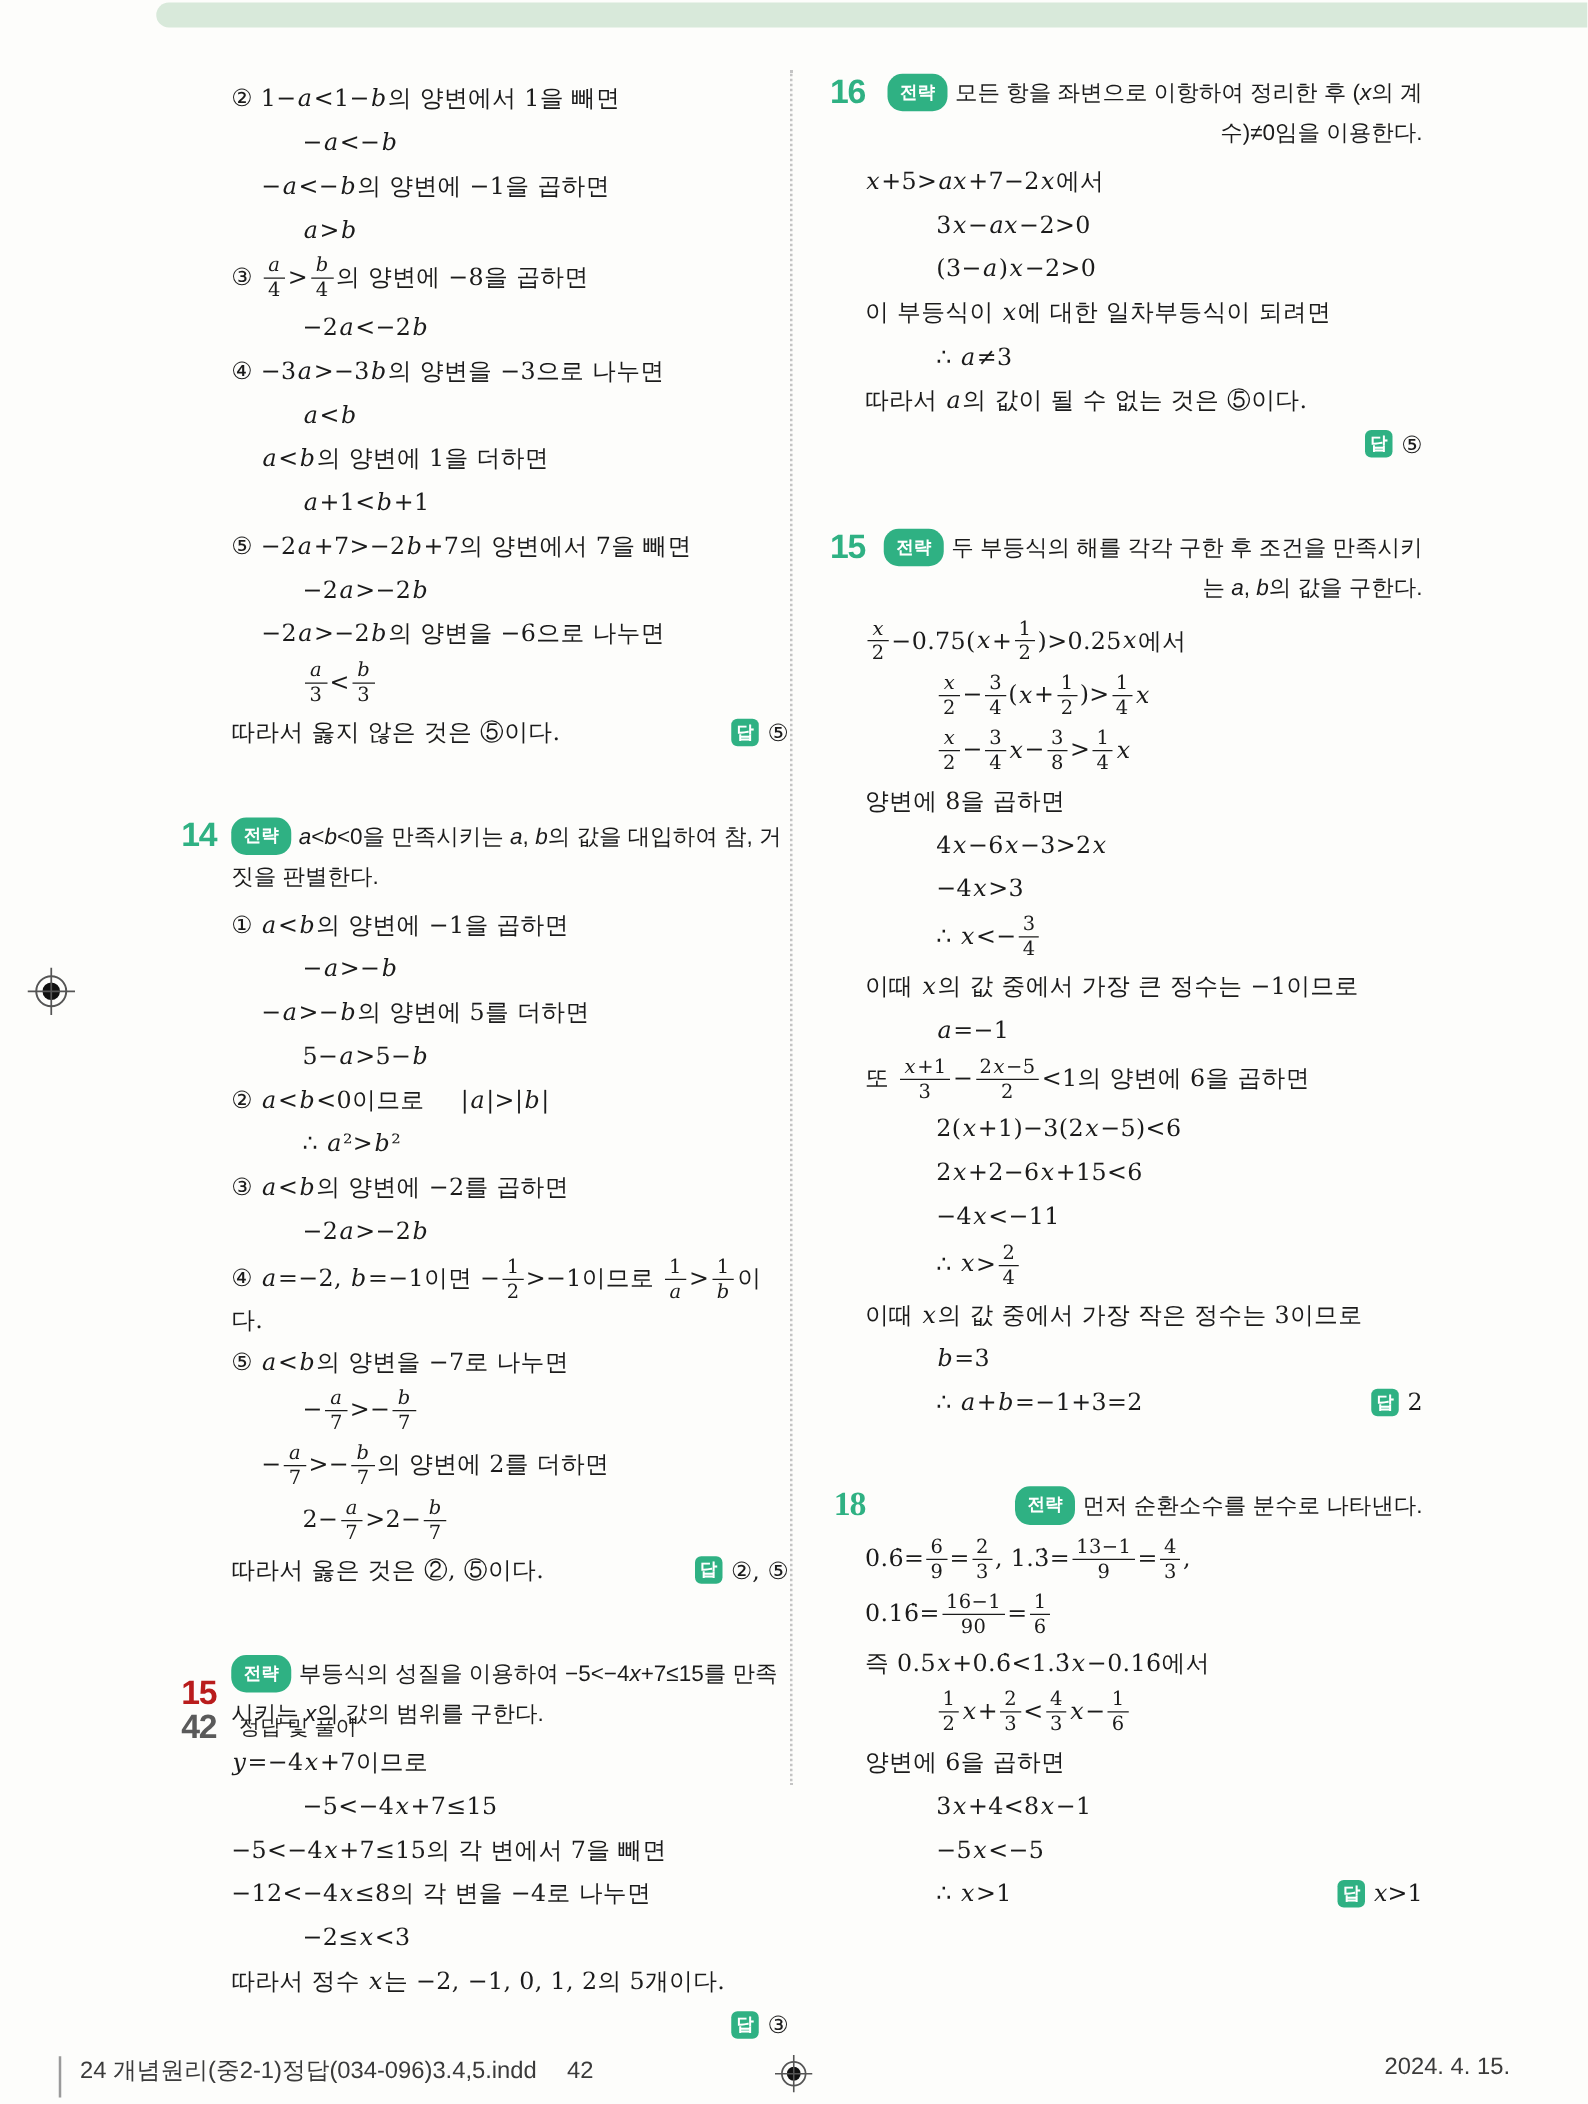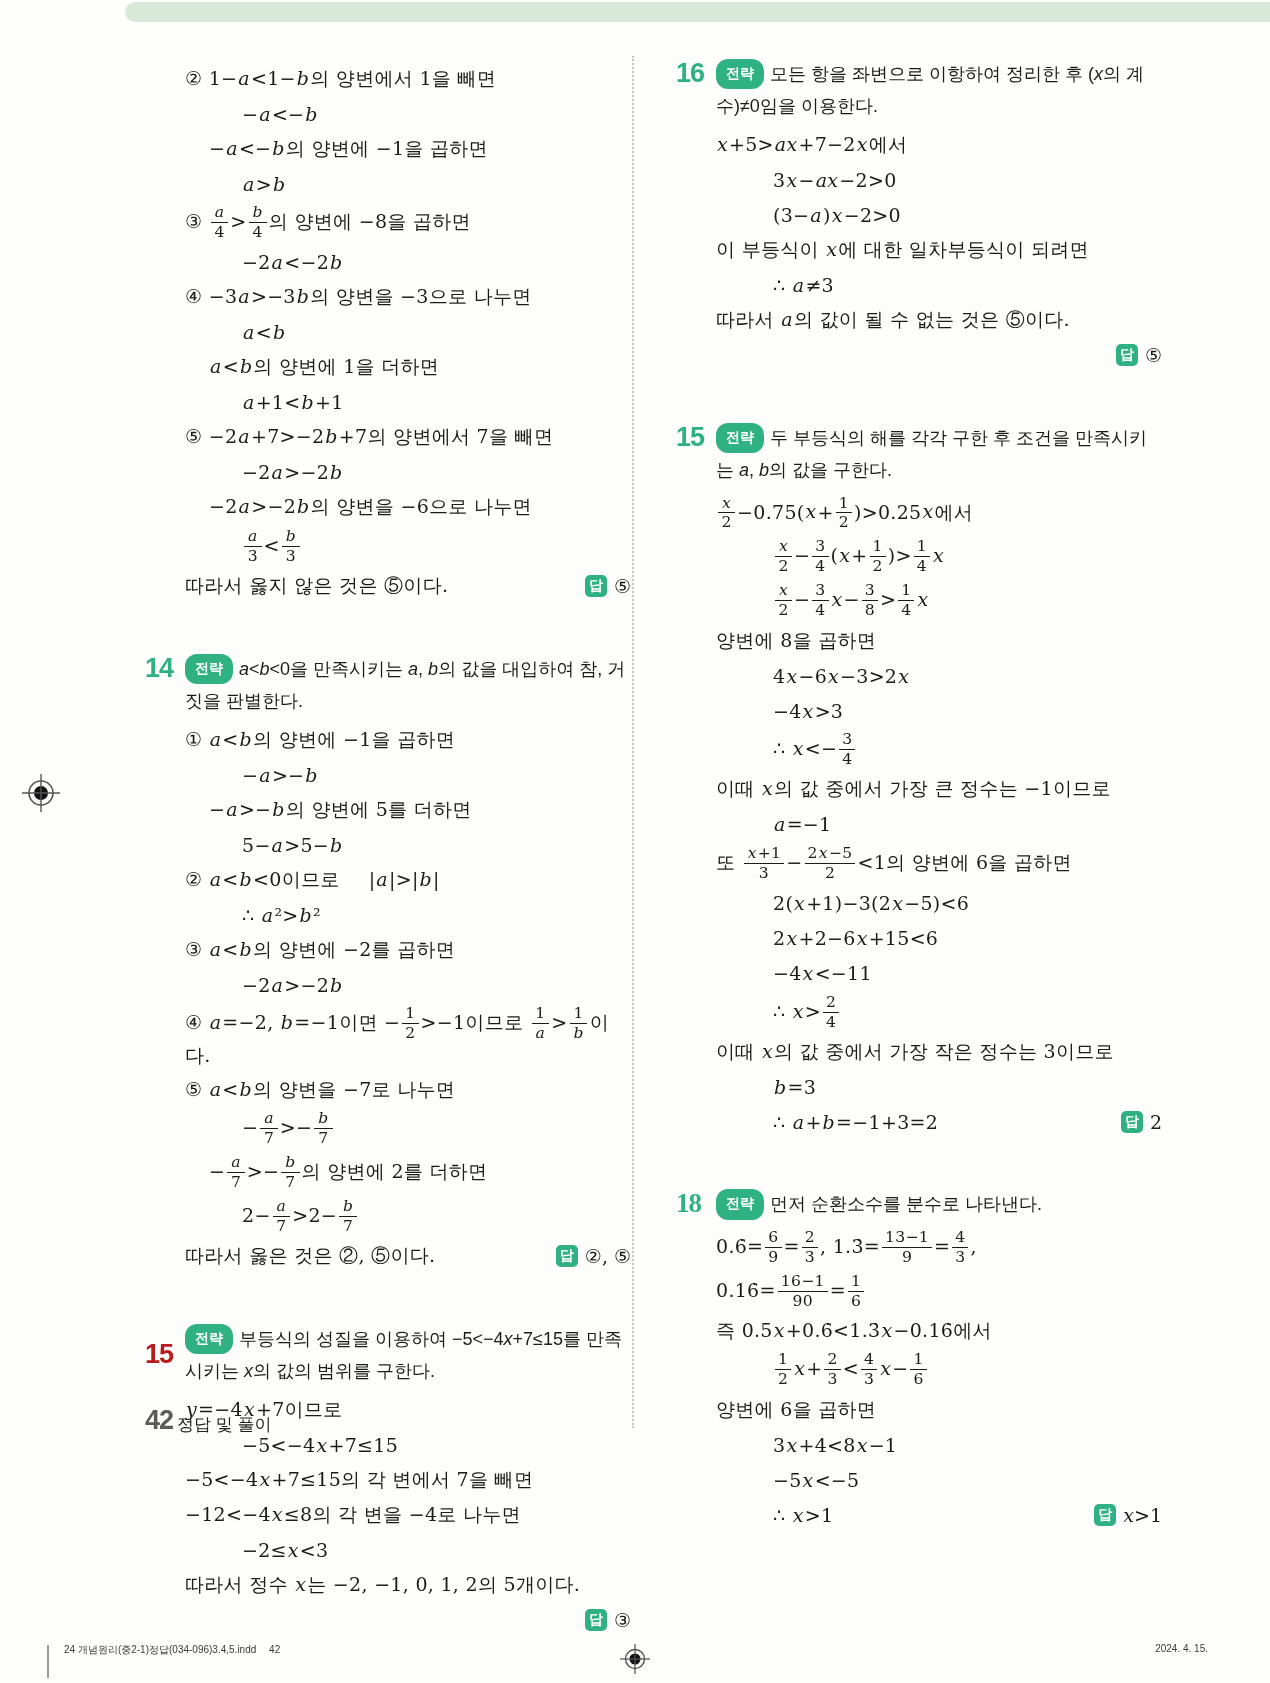--- a/index.html
+++ b/index.html
@@ -11,21 +11,21 @@
   .header-bar{
     position:absolute;top:2px;left:125px;right:0;height:20px;
     border-radius:10px 0 0 10px;
   }
   .divider{
     position:absolute;left:632px;top:56px;height:1372px;width:0;
     border-left:2px dotted #c4c4c4;
   }
   .col{position:absolute;top:58px;width:486px;}
   .col-left{left:145px;}
-  .col-right{left:676px;}
+  .col-right{left:652px;text-align:right;}
   .problem{display:flex;margin-bottom:46px;}
   .pnum{
     width:40px;flex:0 0 40px;font-weight:bold;font-size:27px;line-height:1.15;
     letter-spacing:-1px;font-family:"Liberation Sans",sans-serif;
   }
   .pbody{flex:1 1 auto;min-width:0;}
   .strategy{margin:0 0 8px 0;font-size:18px;line-height:1.8;}
   .badge-strategy{
     display:inline-block;color:#fff;font-size:14px;font-weight:bold;
     padding:2px 10px 3px;border-radius:12px;vertical-align:2px;margin-right:6px;
@@ -42,27 +42,27 @@
   .frac .num{padding:0 3px;border-bottom:1.5px solid currentColor;}
   .frac .den{padding:1px 3px 0;}
   .ansr{margin-left:auto;display:flex;align-items:center;gap:7px;padding-left:12px;}
   .badge-ans{
     width:22px;height:22px;border-radius:5px;color:#fff;font-size:14px;font-weight:bold;
     display:flex;align-items:center;justify-content:center;flex:0 0 22px;
   }
   .ansv{font-family:"DejaVu Serif","Liberation Serif",serif;font-size:19px;}
   .ansv i{font-style:italic;}
   .page-footer{
-    position:absolute;left:145px;top:1405px;display:flex;align-items:flex-end;gap:4px;
+    position:absolute;left:145px;top:1366px;display:flex;align-items:center;gap:18px;
   }
   .page-footer .num{font-size:27px;font-weight:bold;color:#5a5a5a;letter-spacing:-1px;}
   .page-footer .lbl{font-size:17px;color:#222;}
   .print-footer{
     position:absolute;left:64px;right:62px;top:1643px;display:flex;
-    font-size:10px;color:#3a3a3a;
+    font-size:19px;color:#3a3a3a;
   }
   .print-footer .pf-right{margin-left:auto;}
   .reg-mark{position:absolute;}
   .crop-bar{position:absolute;left:47px;top:1645px;width:2px;height:33px;background:#9a9a9a;}
 </style>
 </head>
 <body>
 
 <div class="header-bar" style="background: rgb(216, 233, 218);"></div>
 <div class="divider"></div>

